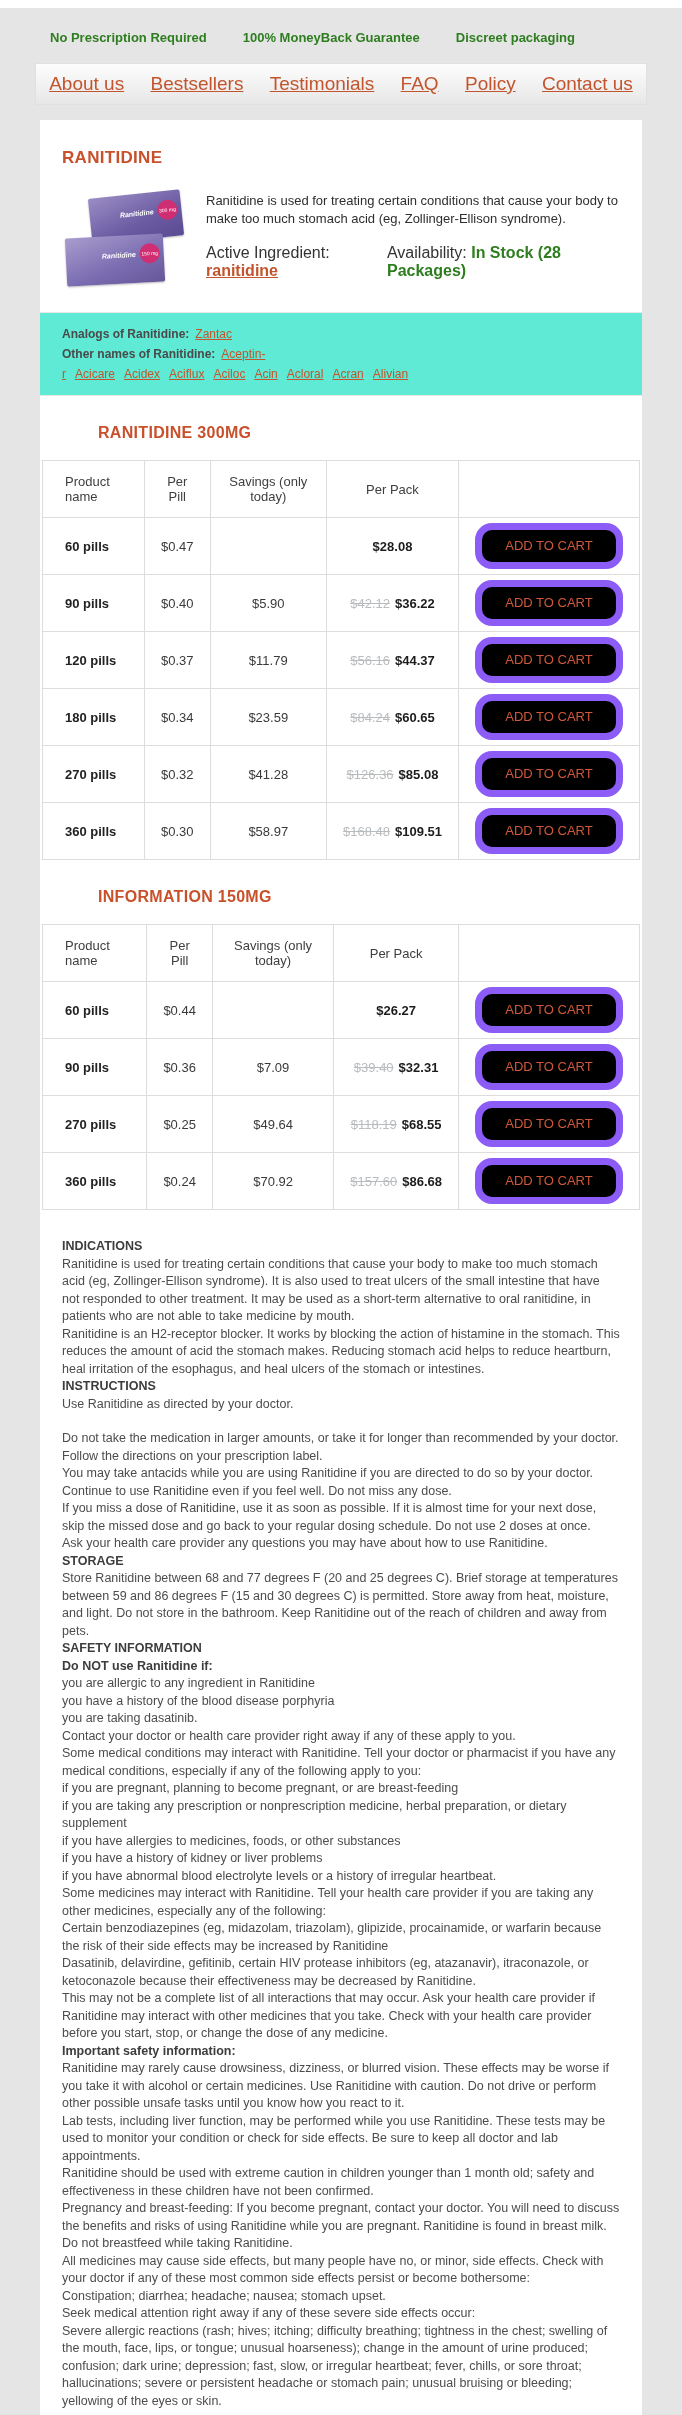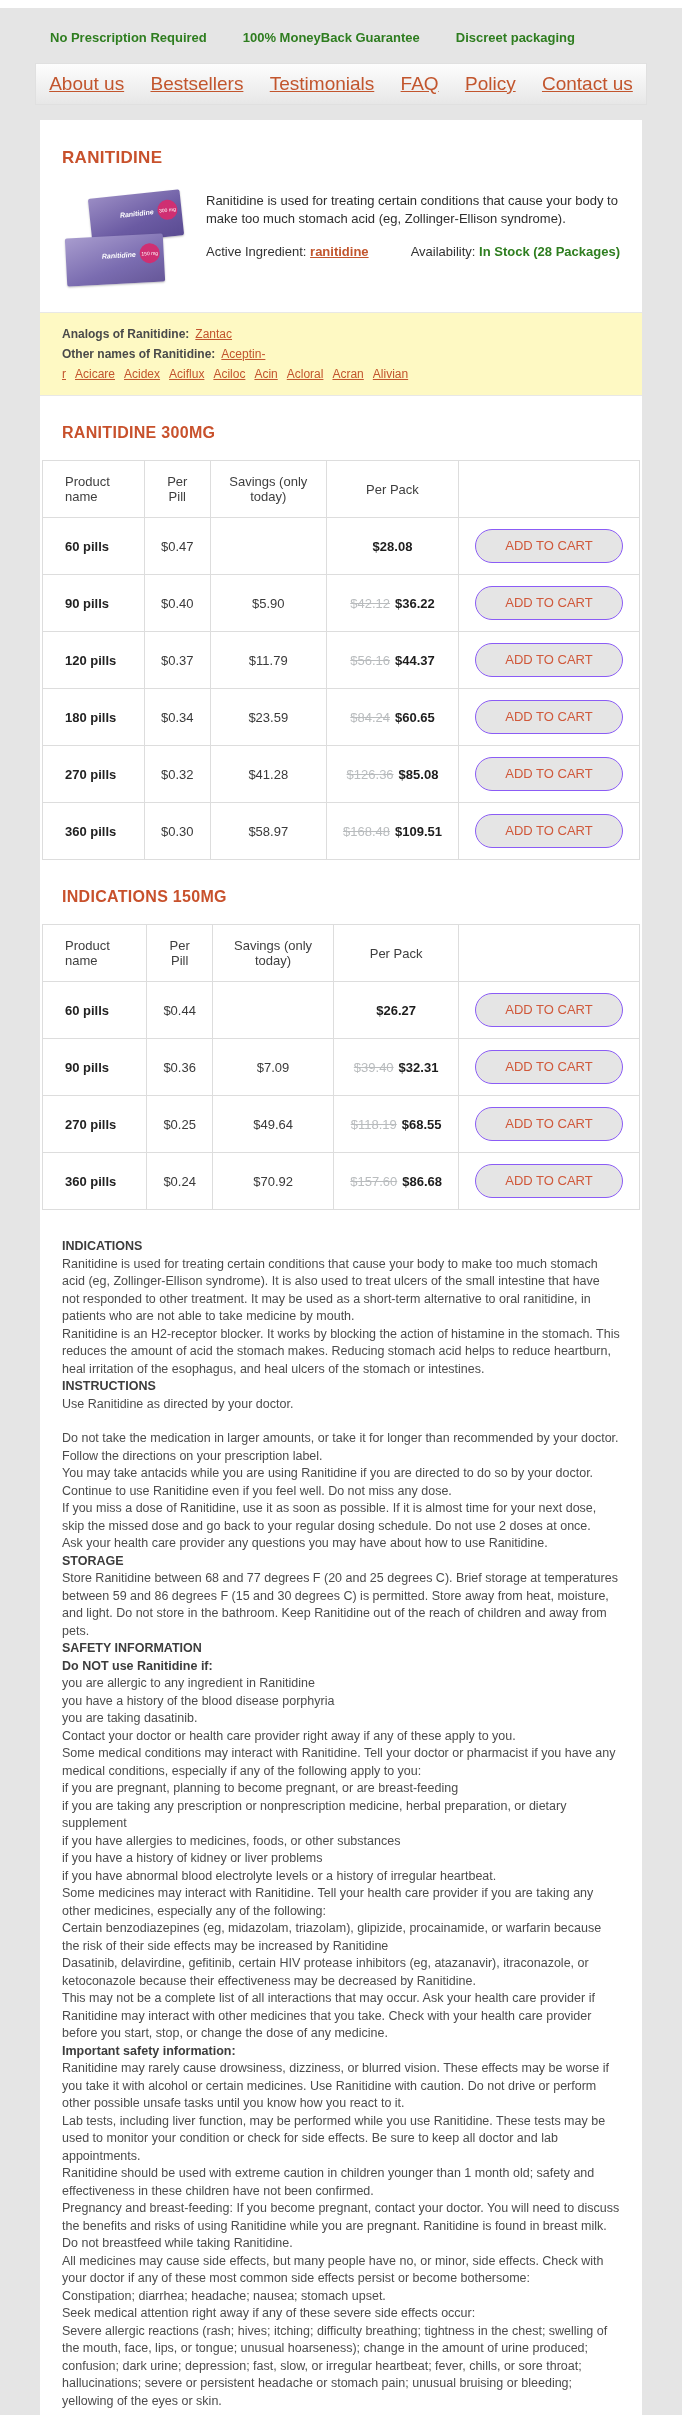--- a/index.html
+++ b/index.html
@@ -37,44 +37,44 @@
     background:linear-gradient(160deg,#9a8cc4 0%,#6b5ba3 60%,#5a4b92 100%); }
   .pbox-150 { top:46px; left:4px; width:98px; height:48px; transform:rotate(-3deg);
     background:linear-gradient(160deg,#a89cce 0%,#7a6cb0 60%,#665798 100%); }
   .pbox-brand { position:absolute; right:28px; top:16px; color:#ffffff; font-size:7px; font-weight:bold; font-style:italic; }
   .pbox-badge { position:absolute; right:4px; top:9px; width:20px; height:20px; border-radius:50%;
     background:#cf2f72; color:#ffffff; font-size:5px; line-height:6px;
     display:flex; align-items:center; justify-content:center; text-align:center; }
 
   .product-info { flex:1; font-size:13px; color:#2e2e2e; }
   .product-desc { margin:2px 0 16px; line-height:18px; }
-  .ingredient-row { display:flex; justify-content:space-between; align-items:baseline; font-size:13px; color:#333; }
+  .ingredient-row { display:flex; justify-content:space-between; align-items:baseline; font-size:16px; color:#333; }
   .ai-link { color:#c2552d; font-weight:bold; text-decoration:underline; cursor:pointer; }
   .avail-val { color:#2e7d1f; font-weight:bold; }
 
-  .analogs-box { background:#fef9c3; border-top:1px solid #e8e8e6; border-bottom:1px solid #e8e8e6;
+  .analogs-box { background:#5eead4; border-top:1px solid #e8e8e6; border-bottom:1px solid #e8e8e6;
     padding:11px 22px; font-size:12px; color:#555; line-height:20px; }
   .analogs-label { font-weight:bold; color:#4a4a4a; margin-right:6px; }
   .analog-link { color:#c2552d; text-decoration:underline; margin-right:9px; cursor:pointer; }
 
-  .section-title { color:#c8512c; font-size:16px; font-weight:bold; padding:28px 22px 18px; letter-spacing:0.3px; }
+  .section-title { color:#c8512c; font-size:16px; font-weight:bold; padding:28px 22px 18px; letter-spacing:0.3px;margin-left:36px; }
 
   table.price-table { width:598px; margin:0 auto; border-collapse:collapse; font-size:13px; color:#3a3a3a; }
   .price-table th, .price-table td { border:1px solid #dddddd; height:57px; text-align:center; padding:0 16px; }
   .price-table th { font-weight:normal; color:#3e3e3e; }
   .price-table th.c-name, .price-table td.c-name { text-align:left; padding-left:22px; width:115px; }
   .price-table .c-pill { width:58px; }
   .price-table .c-sav  { width:143px; }
   .price-table .c-pack { width:122px; }
   .price-table .c-btn  { width:160px; }
   .price-table td.c-name { font-weight:bold; color:#222; }
   .old-price { color:#b9bcbe; text-decoration:line-through; margin-right:5px; }
   .new-price { font-weight:bold; color:#1d1d1d; }
-  .add-btn { display:inline-block; width:148px; line-height:32px; border:1px solid #8b5cf6; border-radius:17px;
-    color:#d0583a; font-size:13px; text-decoration:none; background:#e5e5e5; cursor:pointer; }
+  .add-btn { display:inline-block; width:148px; line-height:32px; border:7px solid #8b5cf6; border-radius:17px;
+    color:#d0583a; font-size:13px; text-decoration:none; background:#000000; cursor:pointer; }
 
   .info { padding:28px 22px 0; font-size:12.5px; color:#4c4c4c; line-height:17.5px; }
   .info-line { min-height:17px; }
   .info-line.bold { font-weight:bold; color:#3d3d3d; }
 </style>
 </head>
 <body>
 
 <div class="top-white"></div>
 
@@ -182,21 +182,21 @@
         <tr>
           <td class="c-name">360 pills</td>
           <td class="c-pill">$0.30</td>
           <td class="c-sav">$58.97</td>
           <td class="c-pack"><span class="old-price">$168.48</span><span class="new-price">$109.51</span></td>
           <td class="c-btn"><a class="add-btn" href="#">ADD TO CART</a></td>
         </tr>
       </tbody>
     </table>
 
-  <div class="section-title">INDICATIONS 150MG</div>
+  <div class="section-title">INFORMATION 150MG</div>
   <table class="price-table">
       <thead>
         <tr>
           <th class="c-name">Product name</th>
           <th class="c-pill">Per Pill</th>
           <th class="c-sav">Savings (only today)</th>
           <th class="c-pack">Per Pack</th>
           <th class="c-btn"></th>
         </tr>
       </thead>

